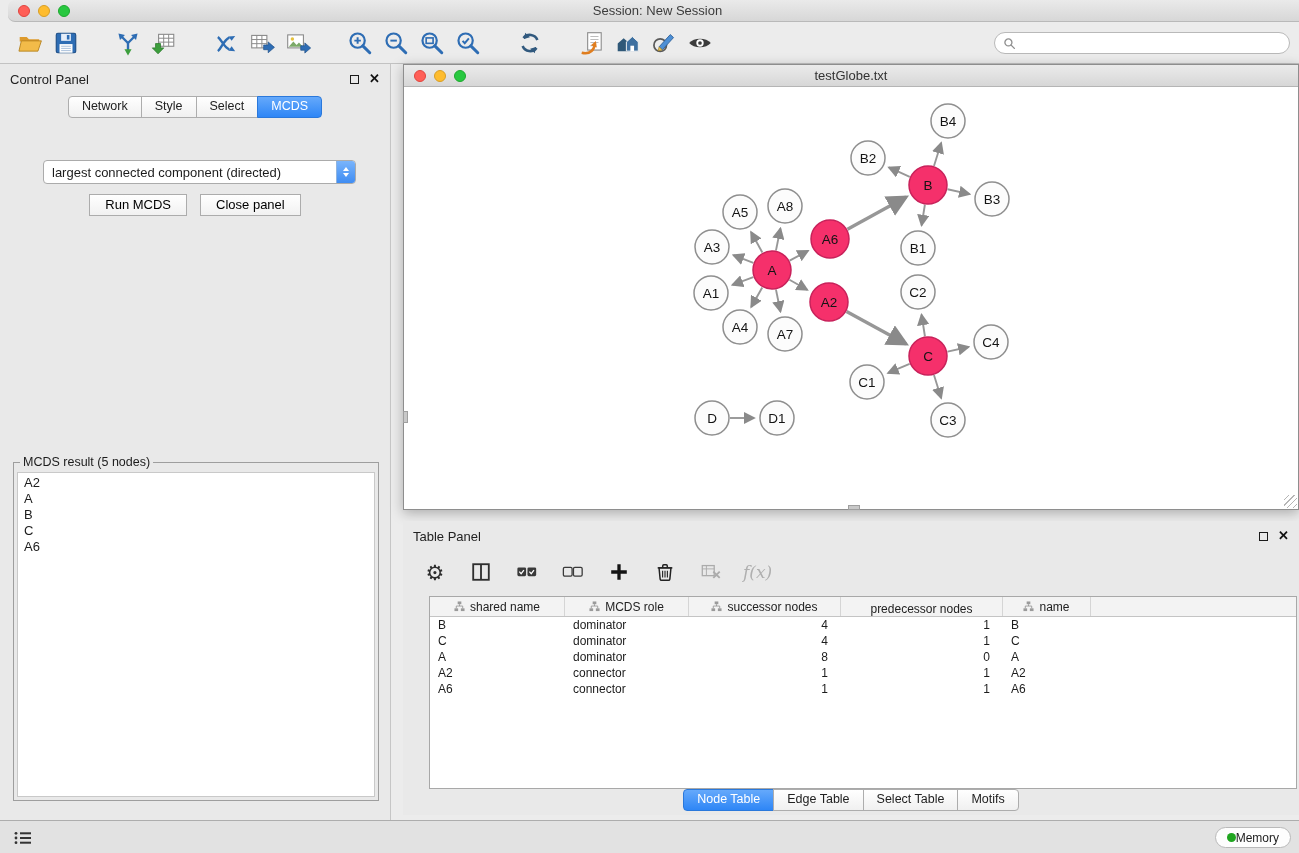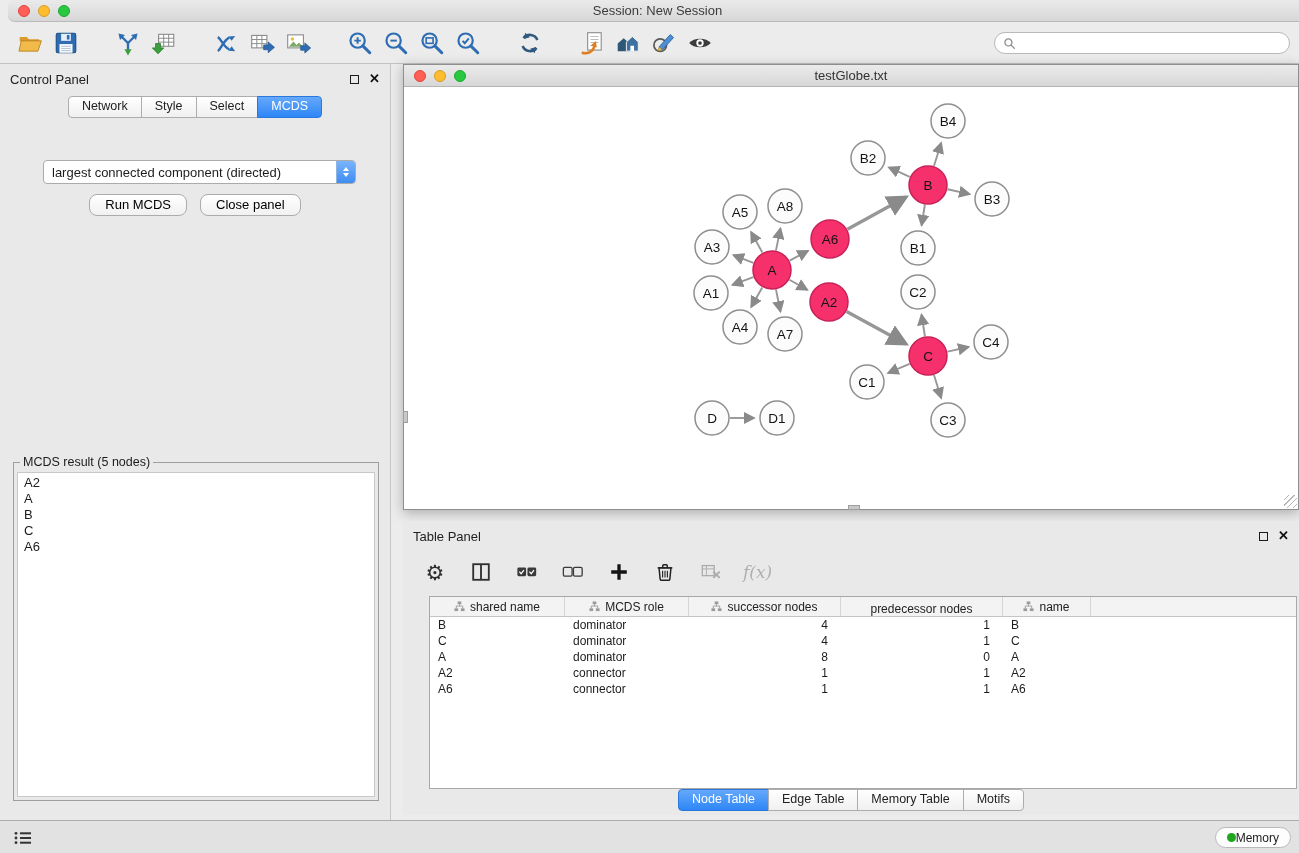--- a/index.html
+++ b/index.html
@@ -46,21 +46,21 @@
   .cp-tabs { position:absolute; left:0; top:32px; width:100%; display:flex; justify-content:center; }
   .opt-label { position:absolute; left:0; top:79px; width:100%; text-align:center; font-size:13px; }
   .combo { position:absolute; left:43px; top:96px; width:313px; height:24px; background:#fff;
     border:1px solid #ABABAB; border-radius:4px; display:flex; align-items:center; overflow:hidden; }
   .combo-text { flex:1; font-size:13px; padding-left:8px; white-space:nowrap; overflow:hidden; }
   .combo-step { width:19px; height:24px; background:linear-gradient(#7CB6FC,#3D8BF2);
     display:flex; flex-direction:column; align-items:center; justify-content:center; gap:2px; border-left:1px solid #8FB4E0; }
   .tri-up { width:0;height:0;border-left:3.5px solid transparent;border-right:3.5px solid transparent;border-bottom:4.5px solid #fff; }
   .tri-down { width:0;height:0;border-left:3.5px solid transparent;border-right:3.5px solid transparent;border-top:4.5px solid #fff; }
   .cp-buttons { position:absolute; left:0; top:130px; width:100%; display:flex; justify-content:center; gap:13px; }
-  .btn { background:linear-gradient(#FFFFFF,#F1F1F1); border:1px solid #ACACAC; border-radius:8px;
+  .btn { background:linear-gradient(#FFFFFF,#F1F1F1); border:1px solid #ACACAC; border-radius:0;
     font-size:13px; padding:2px 15px 3px; font-family:"Liberation Sans",sans-serif; }
   .mcds-box { position:absolute; left:13px; top:391px; width:366px; height:346px;
     border:1px solid #9E9E9E; background:#E9E9E9; padding:3px; }
   .mcds-box legend { font-size:12.5px; padding:0 3px; margin-left:3px; }
   .mcds-list { background:#fff; border:1px solid #C9C9C9; width:100%; height:100%; overflow:auto;
     font-size:13px; padding:2px 6px; }
   .mcds-list div { line-height:16px; }
 
   
   .net-window { position:absolute; left:403px; top:64px; width:896px; height:446px;
@@ -562,21 +562,21 @@
           <div class="nt-cell" style="width: 124px; text-align: left;">connector</div>
           <div class="nt-cell" style="width: 152px; text-align: right; padding-right: 13px;">1</div>
           <div class="nt-cell" style="width: 162px; text-align: right; padding-right: 13px;">1</div>
           <div class="nt-cell" style="width: 88px; text-align: left;">A6</div>
         </div>
       </div>
   </div>
   <div class="tp-tabs seg" id="tp-tabs">
       <span class="tab active">Node Table</span>
       <span class="tab">Edge Table</span>
-      <span class="tab">Memory Table</span>
+      <span class="tab">Select Table</span>
       <span class="tab">Motifs</span>
     </div>
 </div>
 
 <div class="statusbar">
   <span class="list-btn">
     <svg width="18" height="14" viewBox="0 0 18 14">
       <circle cx="2" cy="2.3" r="1.4" fill="#333"></circle>
         <rect x="6" y="1.3" width="11" height="2" fill="#333"></rect>
       <circle cx="2" cy="7" r="1.4" fill="#333"></circle>

